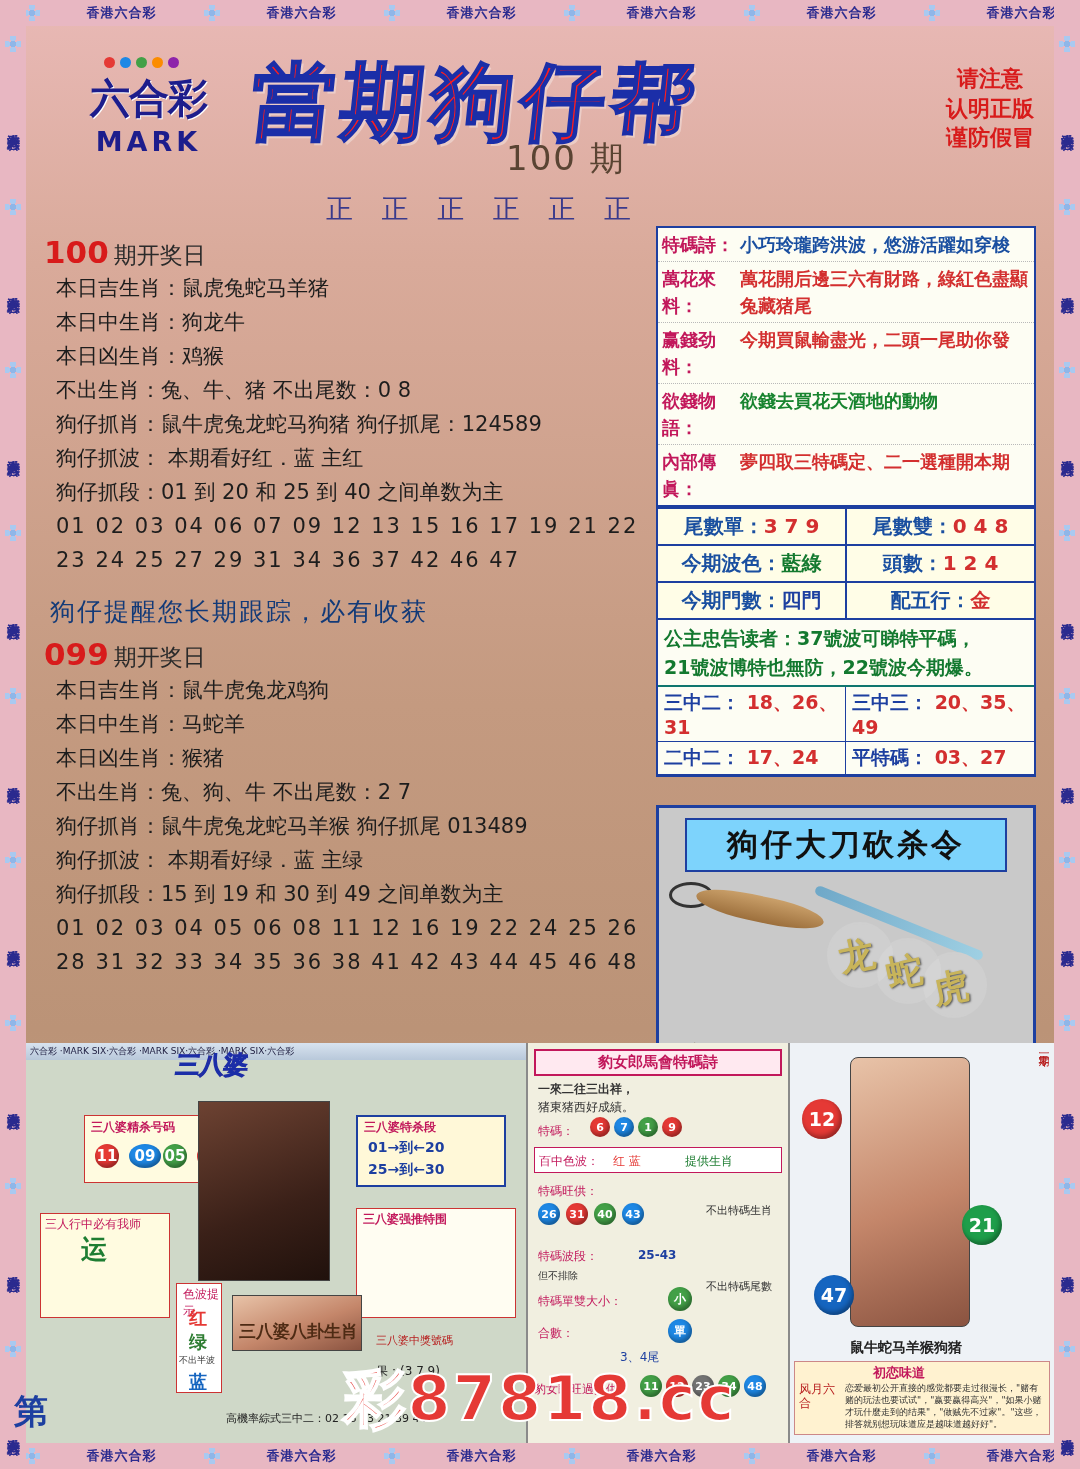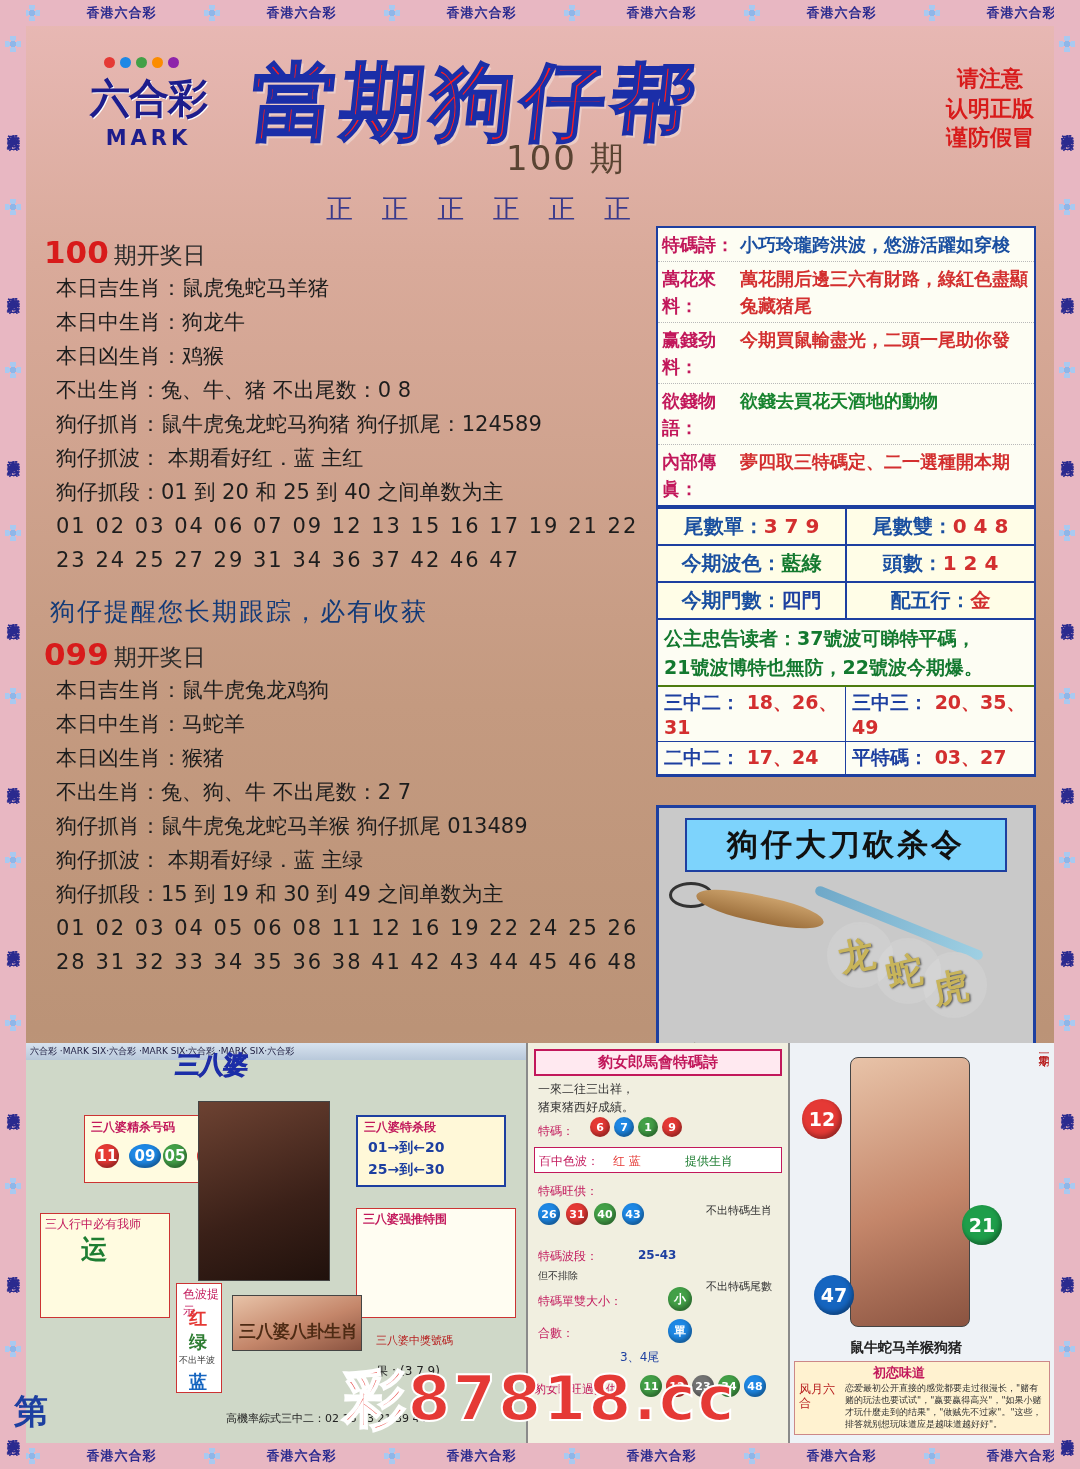--- a/index.html
+++ b/index.html
@@ -52,21 +52,21 @@
     position:absolute; left:40px; top:45px; width:165px; height:85px;
     text-align:center;
   }
   .logo .six {
     font-size:40px; font-weight:bold; color:#1d1d8c;
     font-family:"DejaVu Sans", sans-serif;
     letter-spacing:-1px;
     text-shadow:1px 1px 0 #fff;
   }
   .logo .mark {
-    font-size:21px; font-weight:bold; color:#1d1d8c; letter-spacing:4px;
+    font-size:27px; font-weight:bold; color:#1d1d8c; letter-spacing:4px;
   }
   .logo .dots { position:absolute; left:38px; top:-18px; }
   .logo .dots i {
     display:inline-block; width:11px; height:11px; border-radius:50%;
     margin-right:5px;
   }
 
   .title-main {
     position:absolute; left:225px; top:20px;
     font-size:84px; font-weight:bold;
@@ -131,21 +131,21 @@
   }
   .cell:last-child { border-right:none; }
   .cell .k { color:#1a4fa0; }
   .cell.blue { color:#1d3fa0; }
   .cell.green { color:#13792f; }
 
   .notice2 {
     border-top:2px solid #1d3fa0; padding:4px 6px;
     font-size:19px; color:#13792f; line-height:1.5; font-weight:bold;
   }
-  .triples { border-top:2px solid #4d7c0f; display:flex; flex-wrap:wrap;align-items:flex-end; }
+  .triples { border-top:2px solid #0f766e; display:flex; flex-wrap:wrap;align-items:flex-end; }
   .triples .t {
     width:50%; padding:3px 6px; font-size:19px; font-weight:bold;
     color:#1d3fa0; border-bottom:1px solid #1d3fa0;
   }
   .triples .t:nth-child(odd) { border-right:1px solid #1d3fa0; }
   .triples .t .v { color:#d32f2f; }
 
   
   .knife {
     margin-top:28px; border:3px solid #1d3fa0; background:#c9c9c9; height:272px;
@@ -503,21 +503,21 @@
         <div style="position:absolute; left:6px; top:24px; color:#4e2b14; font-size:17px; font-weight:bold;">三八婆八卦生肖</div>
       </div>
 
       <div class="smalltxt" style="left:350px; top:290px; font-size:11px; color:#b71c1c;">三八婆中獎號碼</div>
       <div class="smalltxt" style="left:350px; top:320px; font-size:12px; color:#222;">果：(3 7 9)</div>
       <div class="smalltxt" style="left:200px; top:368px; font-size:11px; color:#222;">高機率綜式三中二：02 16 23 21 39 44</div>
     </div>
 
     <div class="bpanel bp2">
       <div style="position:absolute; left:6px; top:6px; right:6px; border:2px solid #c2185b; background:#ffe9f0; text-align:center; color:#c2185b; font-size:15px; font-weight:bold; padding:2px 0;">豹女郎馬會特碼詩</div>
-      <div class="smalltxt" style="left:10px; top:38px;">一來二往三出祥，</div>
+      <div class="smalltxt" style="left:10px; top:38px;font-weight:bold;">一來二往三出祥，</div>
       <div class="smalltxt" style="left:10px; top:56px;">猪東猪西好成績。</div>
       <div class="smalltxt redtxt" style="left:10px; top:80px;">特碼：</div>
       <div class="ball" style="left:62px; top:74px; width:20px; height:20px; background:#e53935; font-size:11px;">6</div>
       <div class="ball" style="left:86px; top:74px; width:20px; height:20px; background:#1e88e5; font-size:11px;">7</div>
       <div class="ball" style="left:110px; top:74px; width:20px; height:20px; background:#43a047; font-size:11px;">1</div>
       <div class="ball" style="left:134px; top:74px; width:20px; height:20px; background:#e53935; font-size:11px;">9</div>
 
       <div style="position:absolute; left:6px; top:104px; right:6px; height:26px; background:#fff; border:1px solid #c2185b;">
         <span class="smalltxt redtxt" style="left:4px; top:5px;">百中色波：</span>
         <span class="smalltxt" style="left:78px; top:5px; color:#e53935;">红 蓝</span>

